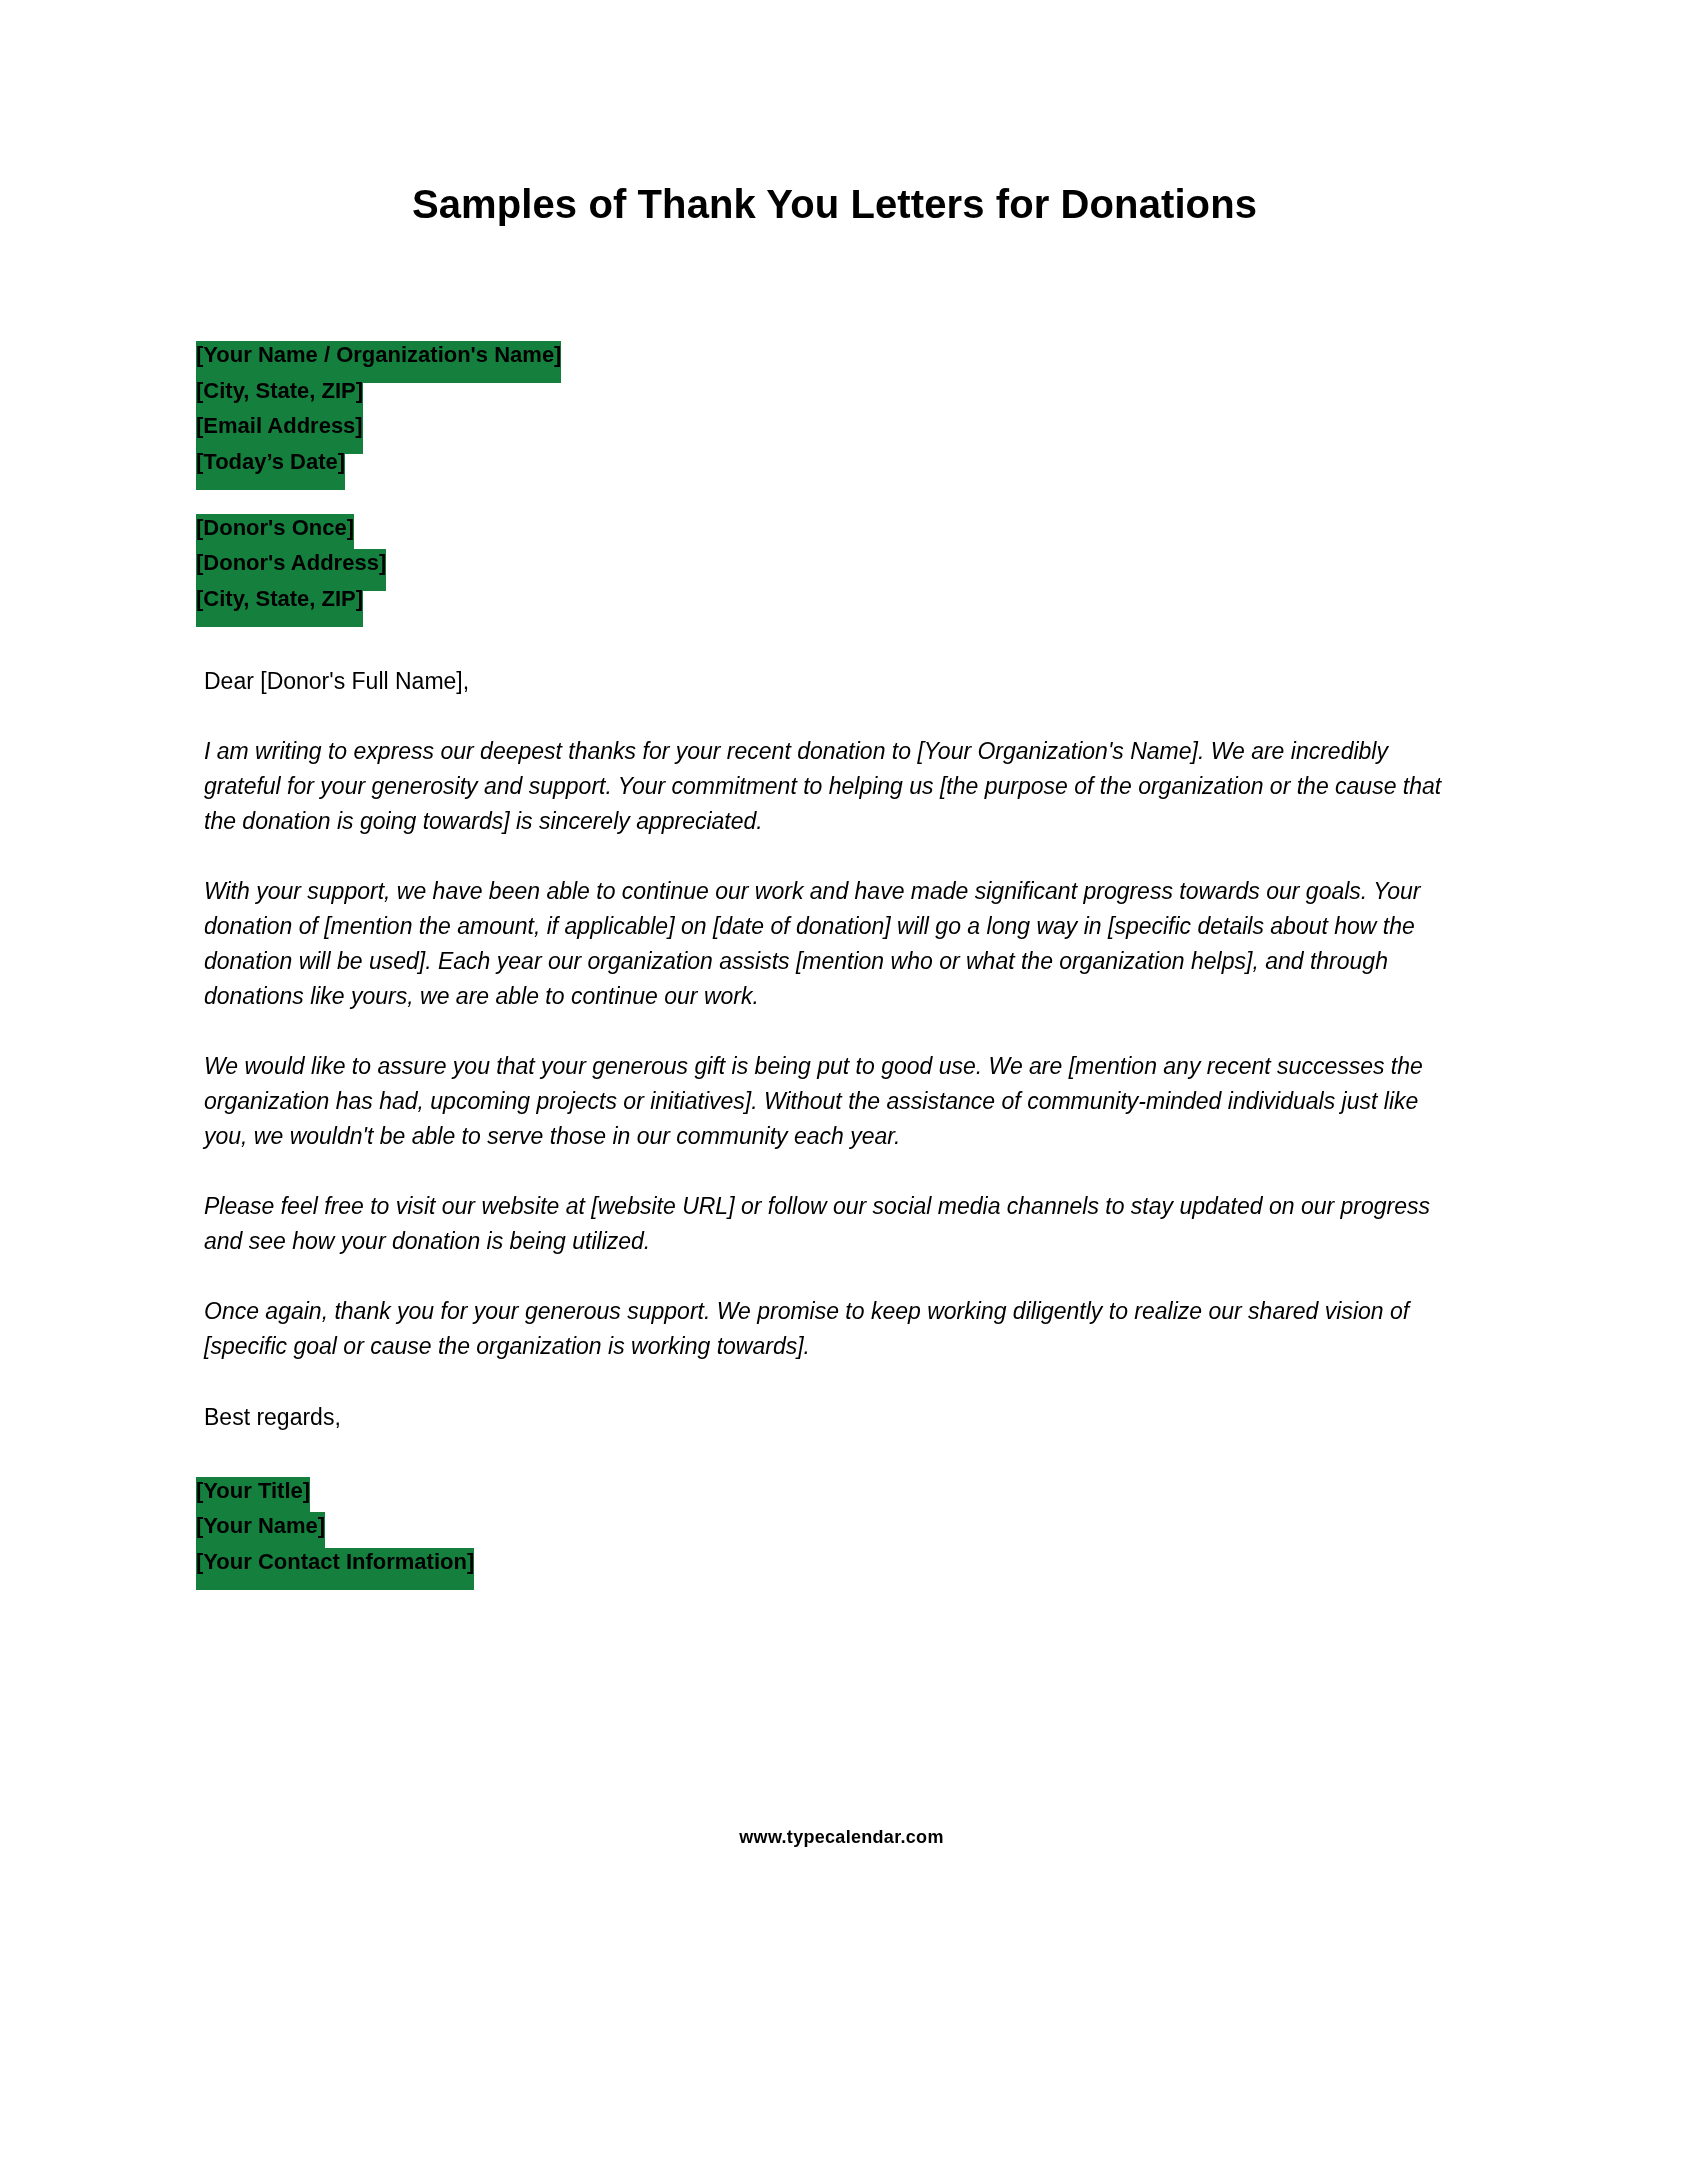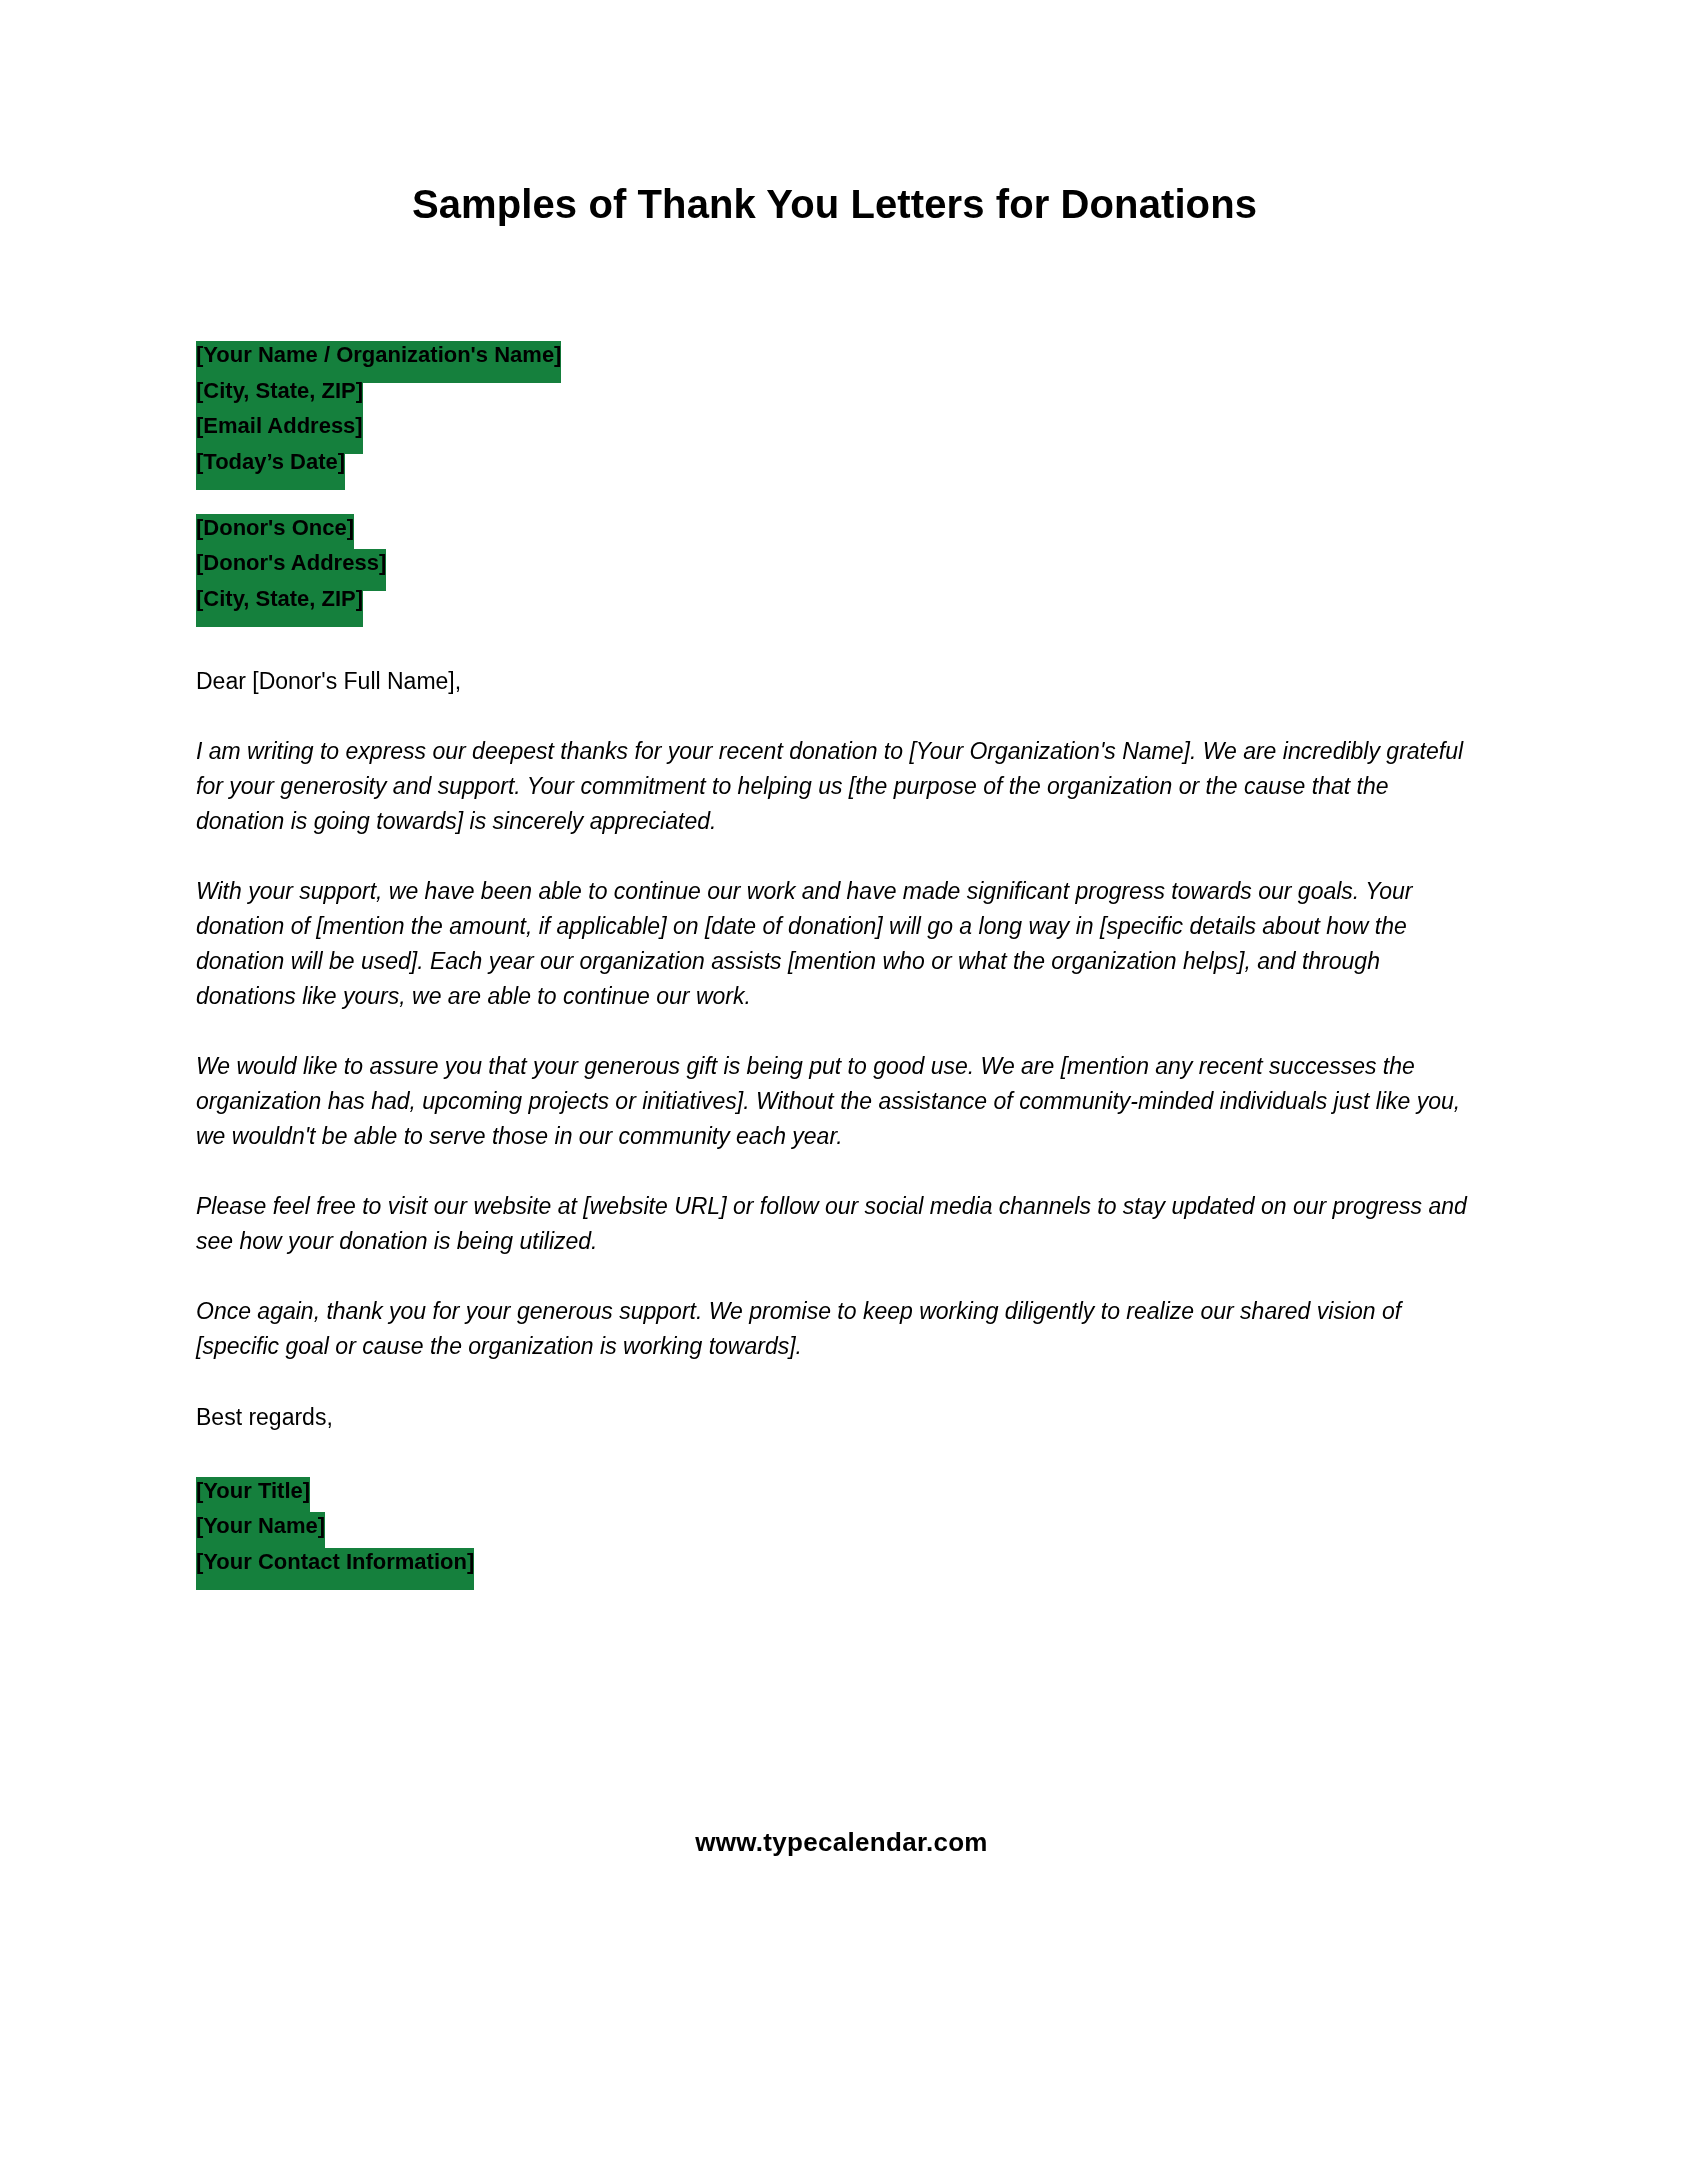--- a/index.html
+++ b/index.html
@@ -64,21 +64,21 @@
     box-decoration-break: clone;
     -webkit-box-decoration-break: clone;
   }
   .gap-sm {
     height: 30px;
   }
   .body-text {
     font-size: 23px;
     line-height: 1.52;
     color: #000000;
-    margin: 0;
+    margin: 8px;
     text-align: left;
   }
   .para {
     margin-top: 35px;
     font-style: italic;
   }
   .salutation {
     margin-top: 48px;
   }
   .signoff {
@@ -86,21 +86,21 @@
   }
   .sig-block {
     margin-top: 38px;
   }
   .footer {
     position: absolute;
     left: 0;
     top: 1827px;
     width: 1683px;
     text-align: center;
-    font-size: 26px;
+    font-size: 18px;
     font-weight: bold;
     color: #000000;
     letter-spacing: 0.3px;
   }
 </style>
 </head>
 <body>
 
 <div class="page">
   <div class="sheet">

